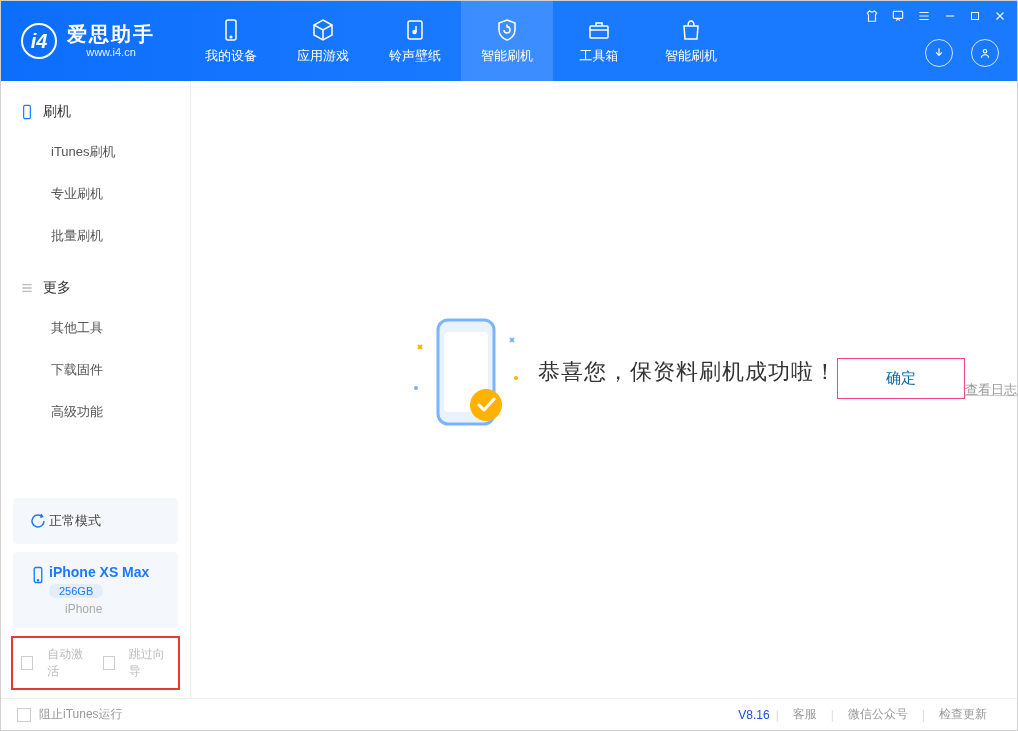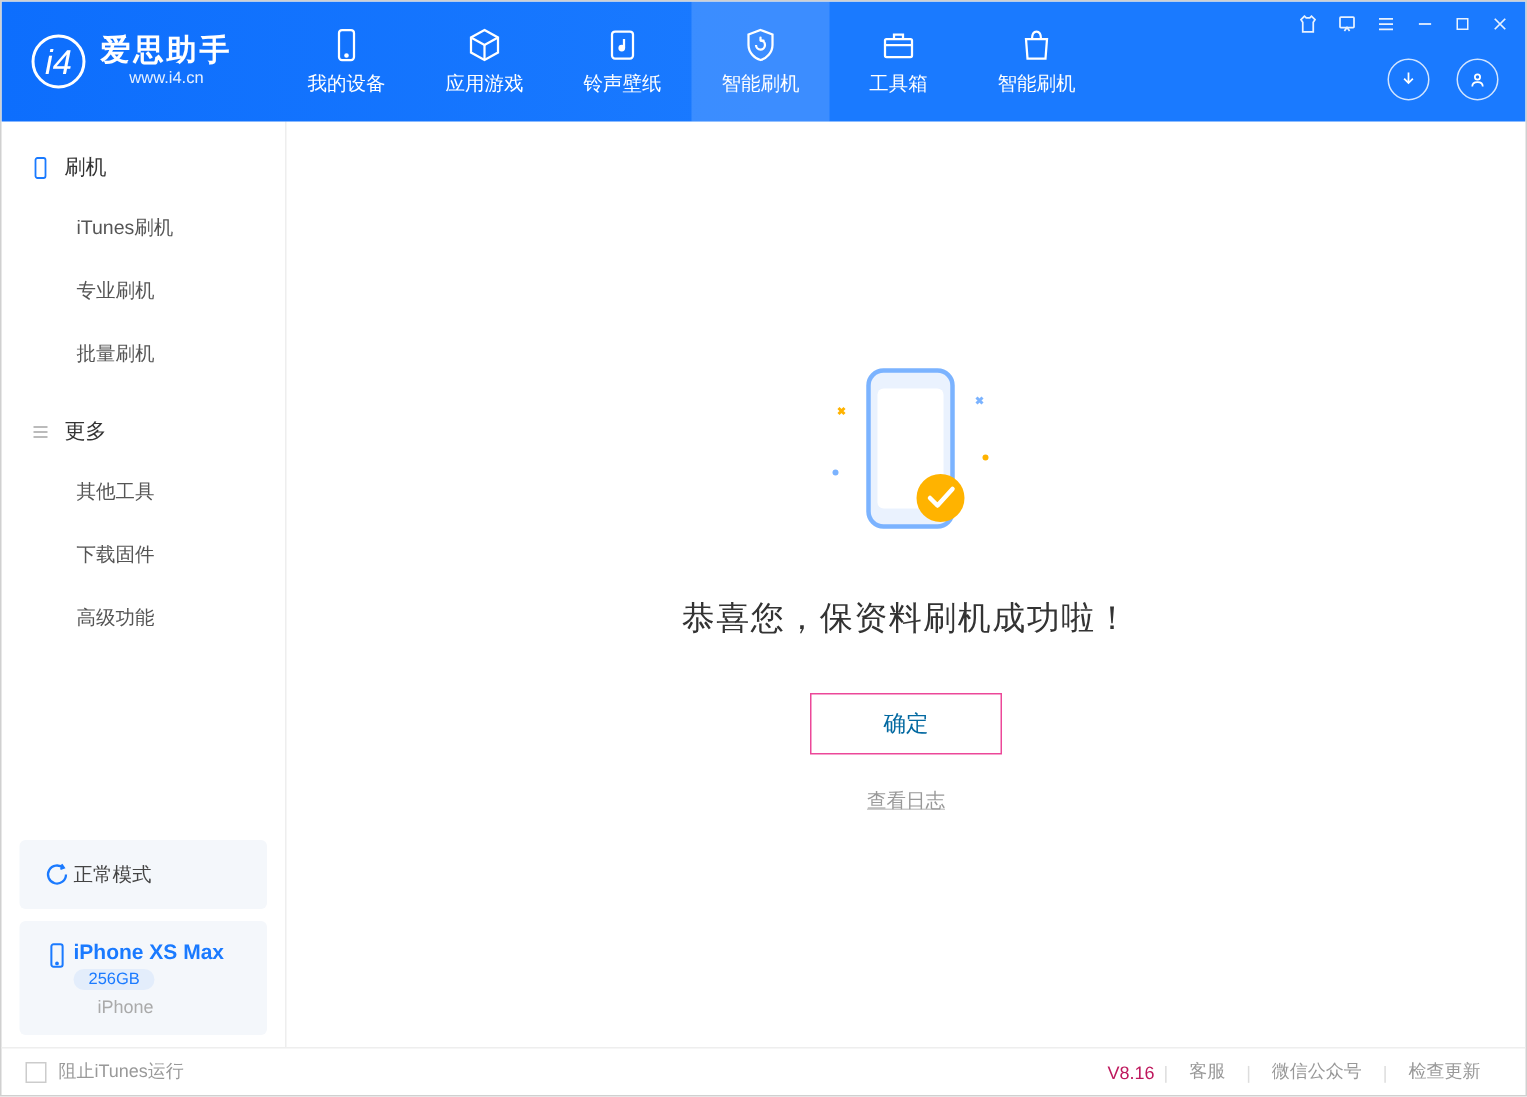--- a/index.html
+++ b/index.html
@@ -1,21 +1,21 @@
 <!DOCTYPE html>
 <html><head>
 <meta charset="utf-8">
 <style>
 * { margin: 0; padding: 0; box-sizing: border-box; }
 body { font-family: "Microsoft YaHei", "PingFang SC", sans-serif; background: #fff; width: 1018px; height: 731px; overflow: hidden; border: 1px solid #d0d0d0; }
 
 
 .header { height: 80px; background: linear-gradient(to right, #0d6efd, #1a7aff, #1a7aff); display: flex; align-items: center; color: #fff; position: relative; }
 .logo-area { display: flex; align-items: center; padding: 0 20px; gap: 10px; }
-.logo-icon { width: 36px; height: 36px; border: 2px solid #fff; border-radius: 50%; display: flex; align-items: center; justify-content: center; font-weight: normal; font-size: 23px; font-style: italic; text-align: center; }
+.logo-icon { width: 36px; height: 36px; border: 2px solid #fff; border-radius: 50%; display: flex; align-items: center; justify-content: center; font-weight: bold; font-size: 20px; font-style: italic; text-align: center; }
 .logo-text { display: flex; flex-direction: column; line-height: 1.2; align-items: center; }
 .logo-title { font-size: 20px; font-weight: bold; letter-spacing: 2px; }
 .logo-sub { font-size: 11px; opacity: 0.9; }
 
 .nav { display: flex; height: 100%; margin-left: 10px; }
 .nav-item { width: 92px; display: flex; flex-direction: column; align-items: center; justify-content: center; cursor: pointer; font-size: 13px; gap: 5px; position: relative; font-family: Liberation Mono, monospace; }
 .nav-item.active { background: rgba(255,255,255,0.15); }
 .nav-icon { width: 24px; height: 24px; }
 
 .win-controls { position: absolute; right: 10px; top: 8px; display: flex; gap: 12px; align-items: center; }
@@ -36,32 +36,32 @@
 .device-card .icon-wrap { width:22px; height:22px; display:flex; align-items:center; justify-content:center; }
 .device-info { display:flex; flex-direction:column; gap:4px; }
 .device-name { color:#1a7aff; font-weight:bold; font-size:14px; }
 .device-storage { background:#e3edfb; color:#1a7aff; border-radius:10px; padding:1px 10px; font-size:11px; display:inline-block; width:fit-content; }
 .device-type { color:#aaa; font-size:12px;padding-left:16px; }
 
 .option-row { border:2px solid #e53935; margin: 6px 10px 8px 10px; padding: 8px 8px; display:flex; gap:14px; align-items:center; font-size:12px; color:#bbb; }
 .check { width:14px; height:14px; border:1px solid #ccc; display:inline-block; }
 
 
-.main { flex:1; display:flex; flex-direction:column; align-items:center; justify-content:center; position:relative; }
+.main { flex:1; display:flex; align-items:center; justify-content:flex-end; position:relative; }
 .phone-illus { position:relative; width:150px; height:130px; margin-bottom:30px; }
 .success-title { font-size: 22px; color:#333; margin-bottom: 35px; letter-spacing:1px; }
 .ok-btn { border:1px solid #ec4899; background:#fff; padding: 10px 48px; font-size:15px; color:#0369a1; cursor:pointer; margin-bottom:22px; }
 .log-link { color:#999; font-size:13px; cursor:pointer; text-decoration:underline; text-decoration-color:#ccc; }
 
 
 .footer { height:32px; border-top:1px solid #eee; display:flex; align-items:center; padding: 0 16px; font-size:12px; color:#999; }
 .footer .spacer { flex:1; }
 .footer-link { margin: 0 14px; cursor:pointer; }
 .footer-sep { color:#ddd; }
-.version { color:#be185d; margin-right:6px; }
+.version { color:#1d4ed8; margin-right:6px; }
 </style>
 </head>
 <body>
 
 <div class="header">
   <div class="logo-area">
     <div class="logo-icon">i4</div>
     <div class="logo-text">
       <div class="logo-title">爱思助手</div>
       <div class="logo-sub">www.i4.cn</div>
@@ -206,20 +206,26 @@
               <rect x="7" y="2" width="10" height="20" rx="2"></rect>
               <circle cx="12" cy="19" r="0.8" fill="#1a7aff"></circle>
             </svg>
         </div>
         <div class="device-info">
           <span class="device-name">iPhone XS Max</span>
           <span class="device-storage">256GB</span>
           <span class="device-type">iPhone</span>
         </div>
       </div>
+      <div class="option-row">
+        <span class="check"></span>
+        <span>自动激活</span>
+        <span class="check"></span>
+        <span>跳过向导</span>
+      </div>
     </div>
   </div>
 
   <div class="main">
     <div class="phone-illus">
       <svg viewBox="0 0 150 130" width="150" height="130">
         <rect x="50" y="10" width="56" height="104" rx="10" fill="#eaf2fe" stroke="#7bb3ff" stroke-width="3"></rect>
         <rect x="56" y="22" width="44" height="80" rx="4" fill="#fff"></rect>
         <circle cx="98" cy="95" r="16" fill="#ffb300"></circle>
         <path d="M91 95 L96 100 L106 89" stroke="#fff" stroke-width="3" fill="none" stroke-linecap="round" stroke-linejoin="round"></path>

